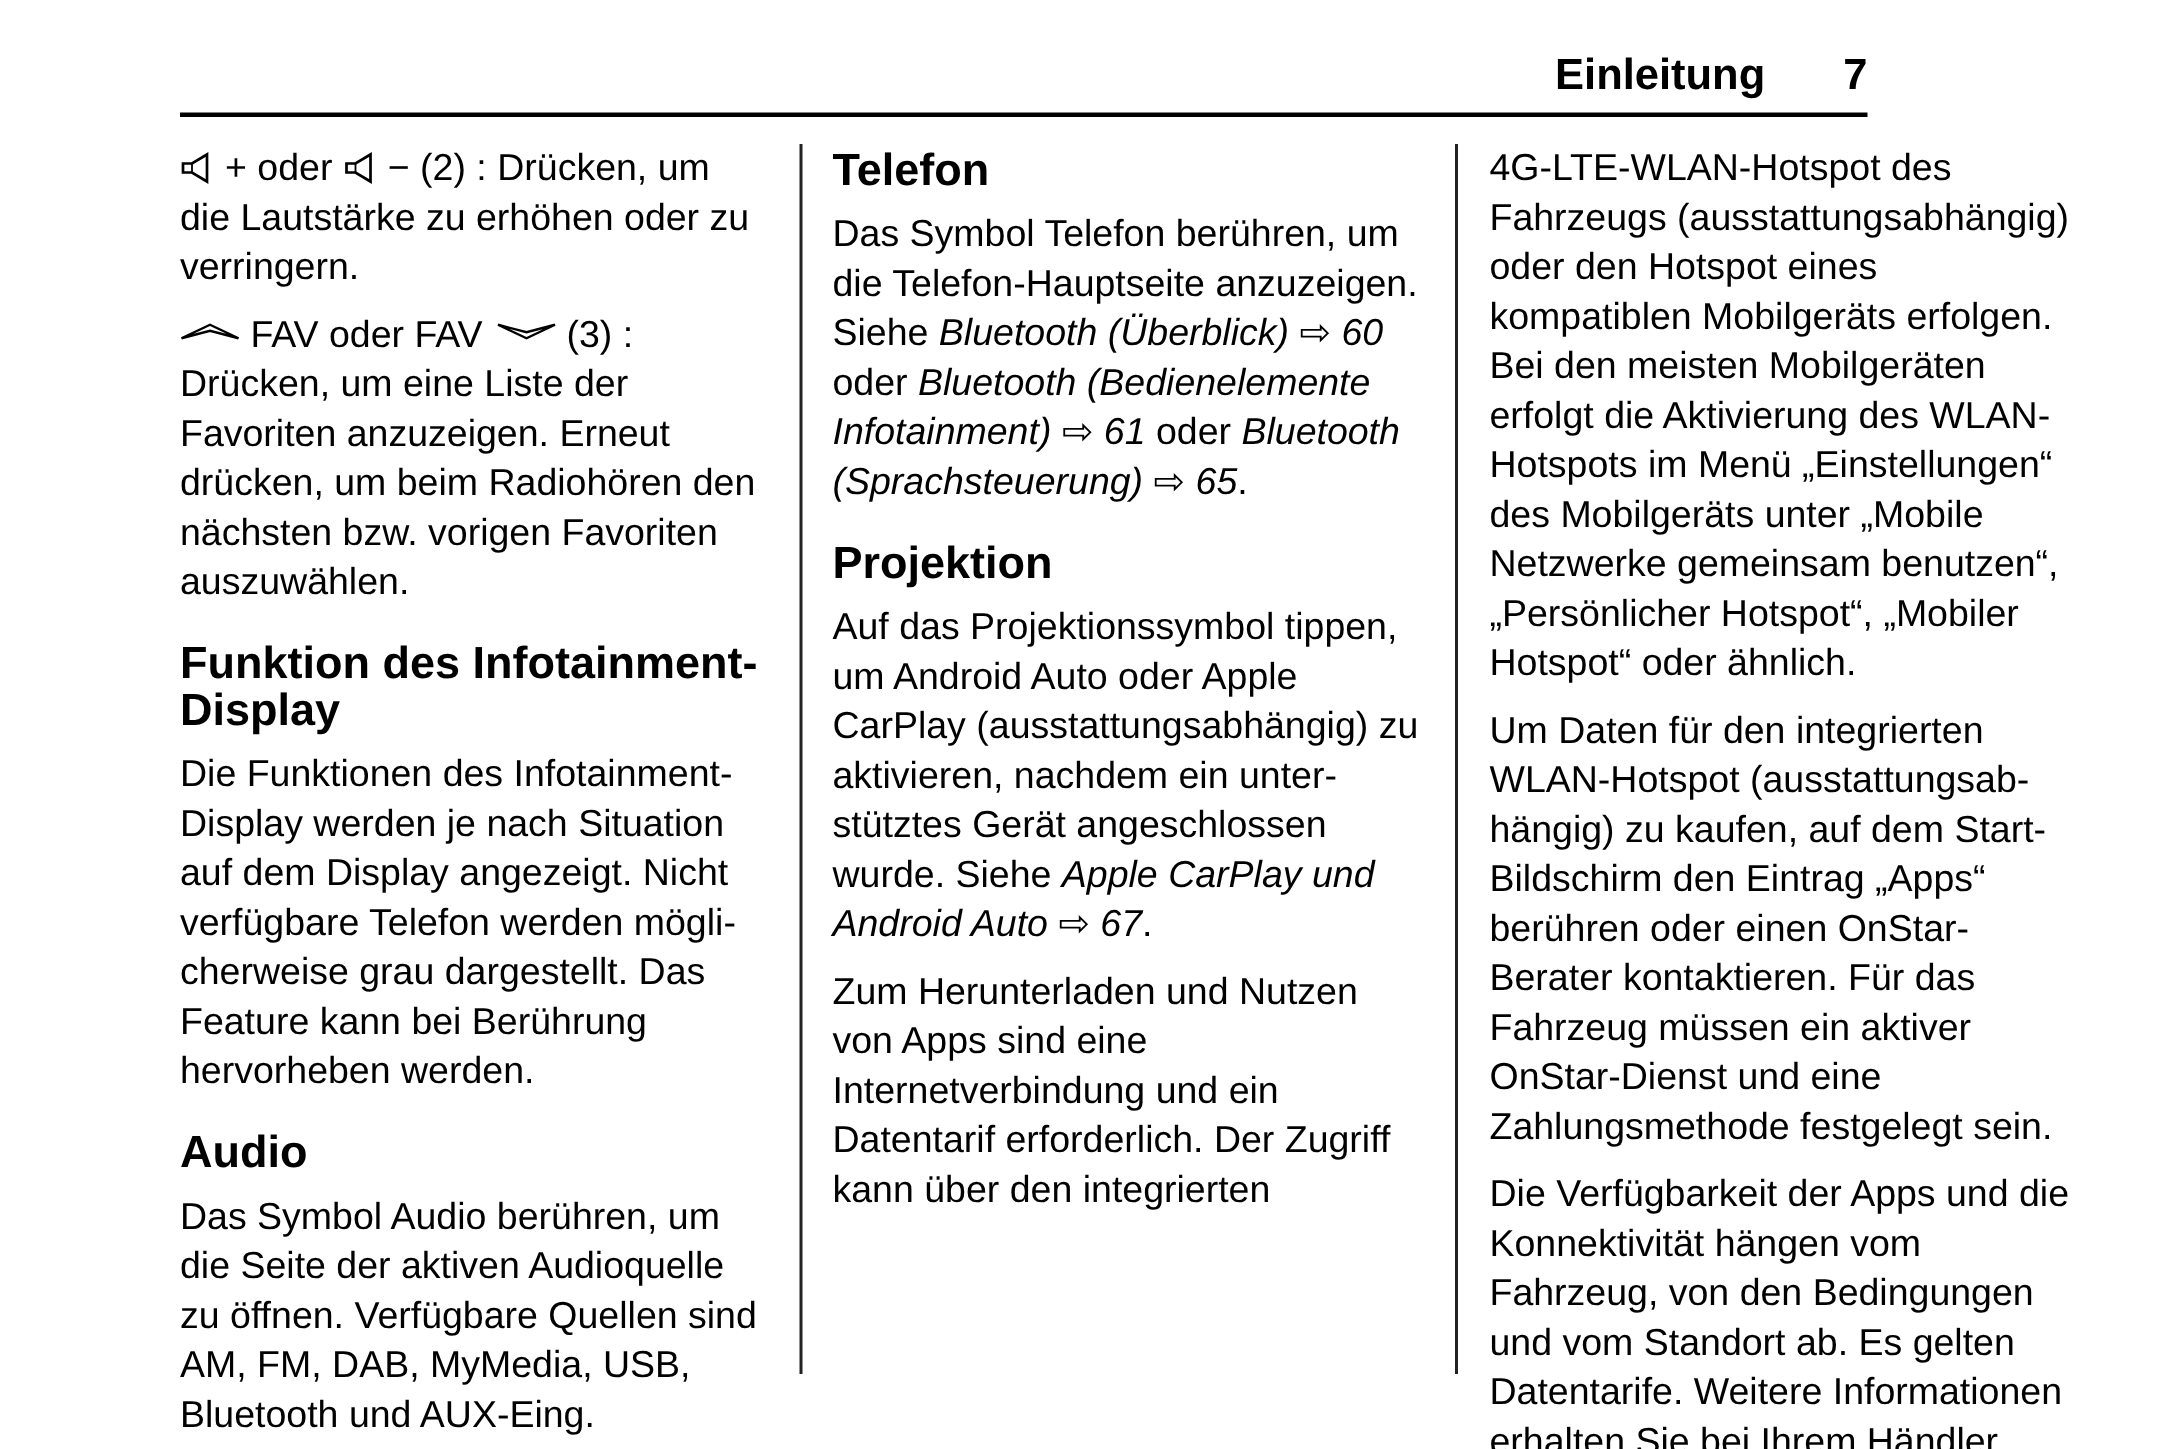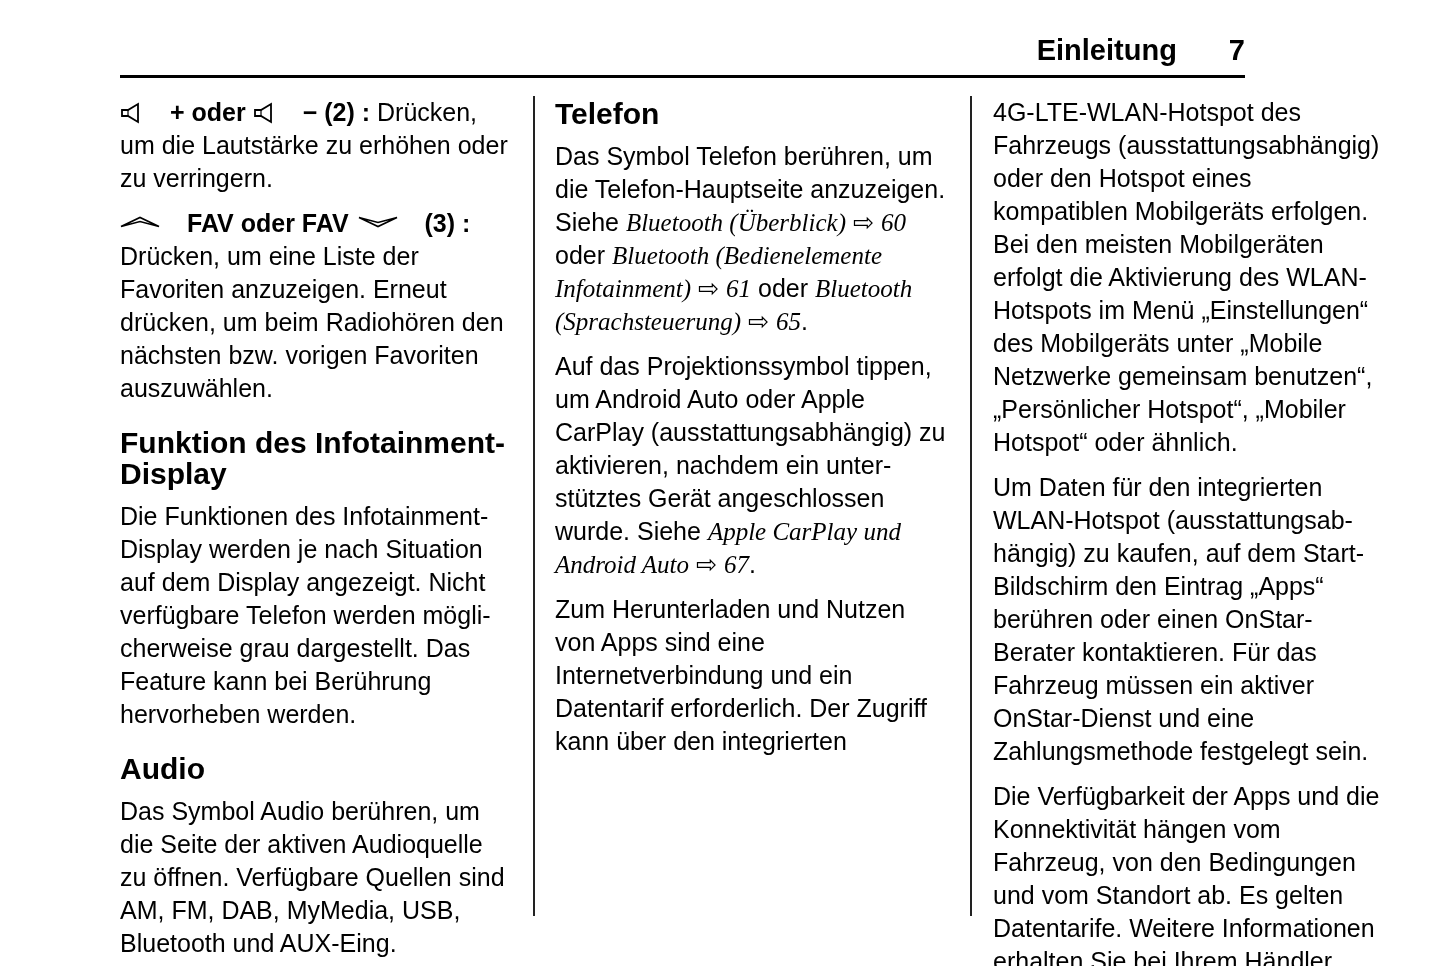--- a/index.html
+++ b/index.html
@@ -42,22 +42,22 @@
   .col p { margin: 0 0 12px 0; }
   h1 {
     font-size: 33px; line-height: 38px;
     margin: 26px 0 15px 0; font-weight: bold;
   }
   h2 {
     font-size: 30px; line-height: 31px;
     margin: 22px 0 11px 0; font-weight: bold;
   }
   .col h2:first-child { margin-top: 2px; }
-  .b { font-weight: bold; margin-left: 20px; }
-  .i { font-style: italic; font-family: Liberation Serif, serif; }
+  .b { font-weight: normal; }
+  .i { font-style: italic; }
 
   
   .icon {
     display: inline-block; vertical-align: -3px;
   }
   .icon svg { display: block; }
   .icon-speaker { margin-right: 5px; }
   .icon-chevron { vertical-align: 2px; margin-right: 7px; }
   .icon-chevron-down { margin-left: 2px; margin-right: 7px; }
 
@@ -115,20 +115,21 @@
     </div>
 
     <div class="divider d1"></div>
 
     <div class="col col-2">
       <h2>Telefon</h2>
       <p>
         <span>Das Symbol Telefon berühren, um die Telefon-Hauptseite anzuzeigen. Siehe </span><span class="i">Bluetooth (Überblick)</span><span class="ref-arrow">⇨</span><span class="i">60</span><span> oder </span><span class="i">Bluetooth (Bedienelemente Infotainment)</span><span class="ref-arrow">⇨</span><span class="i">61</span><span> oder </span><span class="i">Bluetooth (Sprachsteuerung)</span><span class="ref-arrow">⇨</span><span class="i">65</span><span>.</span>
       </p>
 
+      <h2>Projektion</h2>
       <p>
         <span>Auf das Projektionssymbol tippen, um Android Auto oder Apple CarPlay (ausstattungsabhängig) zu aktivieren, nachdem ein unter­stütztes Gerät angeschlossen wurde. Siehe </span><span class="i">Apple CarPlay und Android Auto</span><span class="ref-arrow">⇨</span><span class="i">67</span><span>.</span>
       </p>
 
       <p>Zum Herunterladen und Nutzen von Apps sind eine Internetverbindung und ein Datentarif erforderlich. Der Zugriff kann über den integrierten</p>
     </div>
 
     <div class="divider d2"></div>
 
     <div class="col col-3">

